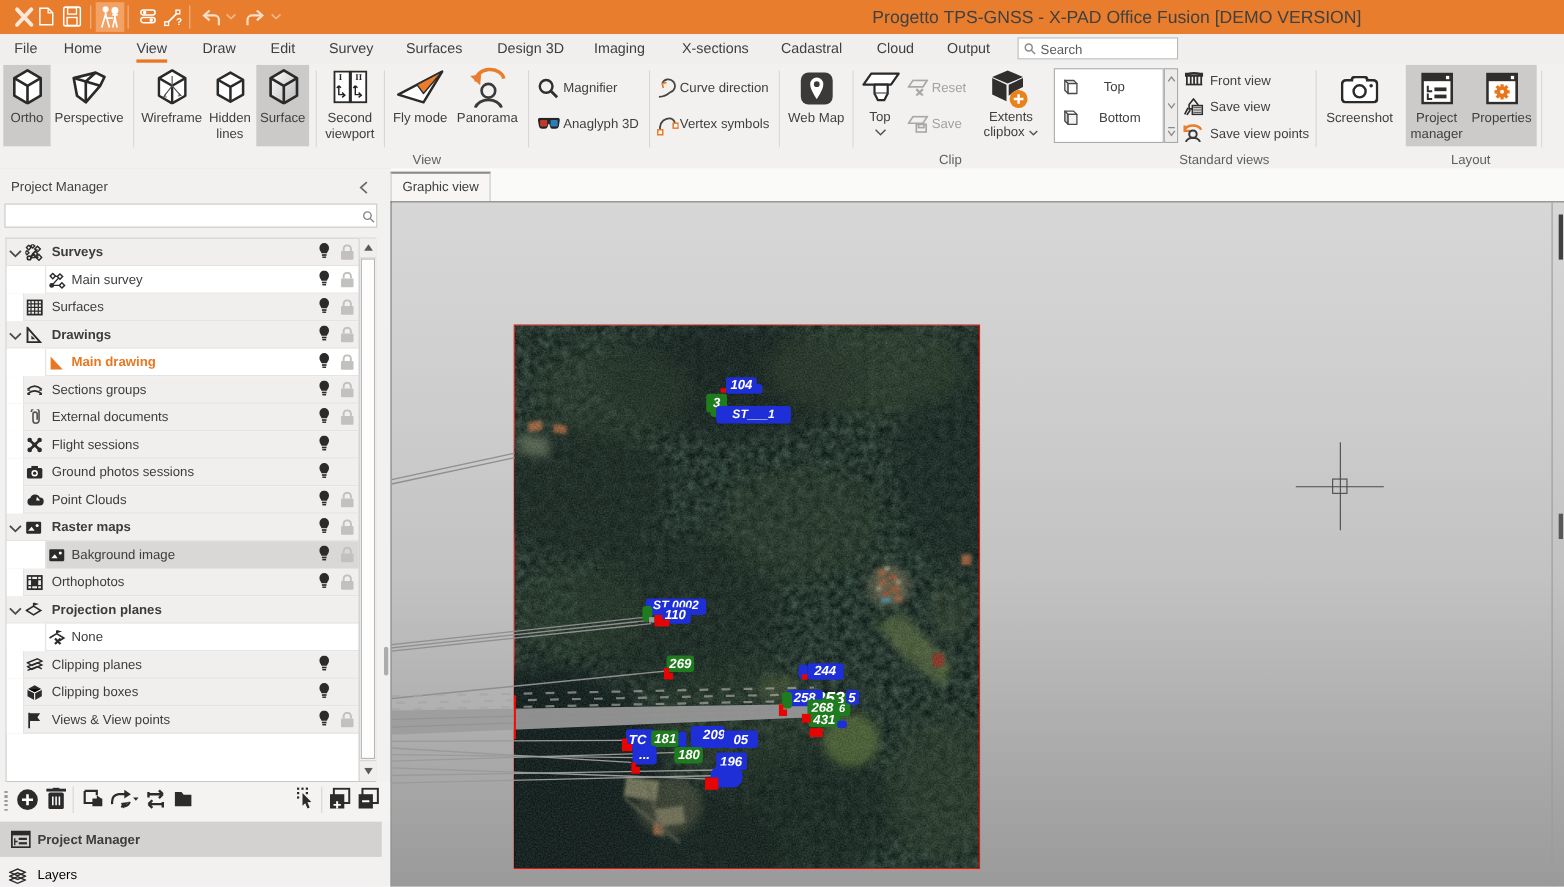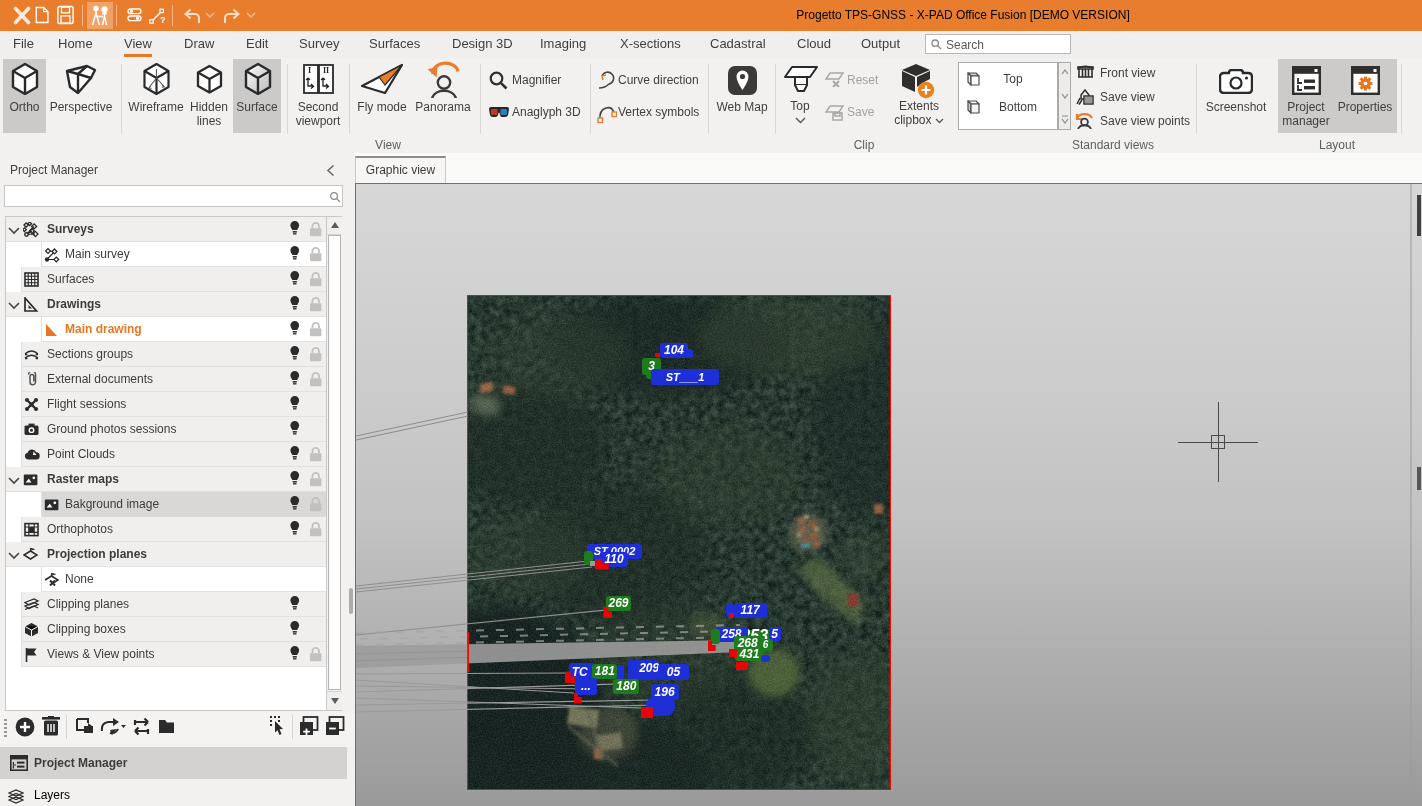--- a/index.html
+++ b/index.html
@@ -1,21 +1,21 @@
 <!DOCTYPE html>
 <html><head>
 <meta charset="utf-8">
 <style>
   html,body{margin:0;padding:0;}
   body{width:1422px;height:806px;overflow:hidden;font-family:"Liberation Sans",sans-serif;}
   #root{position:absolute;top:0;left:0;width:1422px;height:806px;background:#F2F1F0;}
   .abs{position:absolute;}
   
   #titlebar{position:absolute;top:0;left:0;width:1422px;height:31px;background:#E87D2D;}
-  #title-text{position:absolute;top:8px;left:793px;width:340px;color:#000000;font-size:12px;text-align:center;white-space:nowrap;}
+  #title-text{position:absolute;top:8px;left:793px;width:340px;color:#404040;font-size:16px;text-align:left;white-space:nowrap;}
   .tsep{position:absolute;top:5px;width:1px;height:21px;background:rgba(255,255,255,.45);}
   
   #menubar{position:absolute;top:31px;left:0;width:1422px;height:27px;background:#F0EFEE;}
   .mitem{position:absolute;top:5px;font-size:13px;color:#3F3F3F;text-align:center;}
   #mview{border-bottom:3px solid #E87722;padding-bottom:3px;}
   
   #ribbon{position:absolute;top:58px;left:0;width:1422px;height:95px;background:#F2F1F0;border-bottom:1px solid #DAD8D6;}
   .rsep{position:absolute;top:6px;width:1px;height:70px;background:#D9D7D5;}
   .rlabel{position:absolute;top:80px;font-size:12px;color:#5F5F5F;text-align:center;white-space:nowrap;}
   .rbtn-label{position:absolute;font-size:12px;color:#3F3F3F;text-align:center;line-height:14px;white-space:nowrap;}
@@ -961,21 +961,21 @@
         <div class="flag" style="left:299px;top:168.9px;width:5px;height:4px;line-height:4px;"></div>
         <div class="label lb" style="left:295px;top:172.7px;width:68px;height:16px;line-height:16px;font-size:11px;margin-top:12px;">ST___1</div>
         <div class="label lb" style="left:231px;top:359.6px;width:55px;height:15px;line-height:15px;font-size:11px;">ST 0002</div>
         <div class="label lb" style="left:244px;top:368.3px;width:28px;height:15px;line-height:15px;">110</div>
         <div class="label lg" style="left:227.6px;top:367px;width:9px;height:14px;line-height:14px;"></div>
         <div class="abs" style="left:233.8px;top:377px;width:5px;height:5px;line-height:5px;background:#9A9A9A;"></div>
         <div class="flag" style="left:238.7px;top:374.5px;width:14px;height:11px;line-height:11px;clip-path:polygon(0 0,55% 0,55% 42%,100% 42%,100% 100%,0 100%);"></div>
         <div class="label lg" style="left:250px;top:411.8px;width:25px;height:15px;line-height:15px;">269</div>
         <div class="flag" style="left:247.4px;top:423px;width:9px;height:11px;line-height:11px;clip-path:polygon(0 0,55% 0,55% 42%,100% 42%,100% 100%,0 100%);"></div>
         <div class="label lb" style="left:370px;top:420px;width:8px;height:13px;line-height:13px;"></div>
-        <div class="label lb" style="left:377.7px;top:419.2px;width:33px;height:15px;line-height:15px;">117</div>
+        <div class="label lb" style="left:377.7px;top:419.2px;width:33px;height:15px;line-height:15px;">244</div>
         <div class="flag" style="left:372.7px;top:429.2px;width:5px;height:5px;line-height:5px;"></div>
         <div class="label lg" style="left:382.7px;top:434.1px;width:32px;height:12px;line-height:12px;font-size:16px;margin-top:12px;">253</div>
         <div class="label lb" style="left:412.5px;top:442.8px;width:12px;height:14px;line-height:14px;">5</div>
         <div class="label lb" style="left:359px;top:442.8px;width:33px;height:15px;line-height:15px;">258</div>
         <div class="label lg" style="left:355.4px;top:445.3px;width:9px;height:15px;line-height:15px;"></div>
         <div class="label lg" style="left:377.7px;top:451.5px;width:28px;height:15px;line-height:15px;">268</div>
         <div class="label lg" style="left:402.5px;top:455.2px;width:14px;height:12px;line-height:12px;font-size:10px;">6</div>
         <div class="label lg" style="left:378.9px;top:462.6px;width:29px;height:14px;line-height:14px;">431</div>
         <div class="label lb" style="left:405px;top:471.3px;width:9px;height:7px;line-height:7px;"></div>
         <div class="flag" style="left:351.7px;top:456.4px;width:8px;height:11px;line-height:11px;clip-path:polygon(0 0,55% 0,55% 42%,100% 42%,100% 100%,0 100%);"></div>

